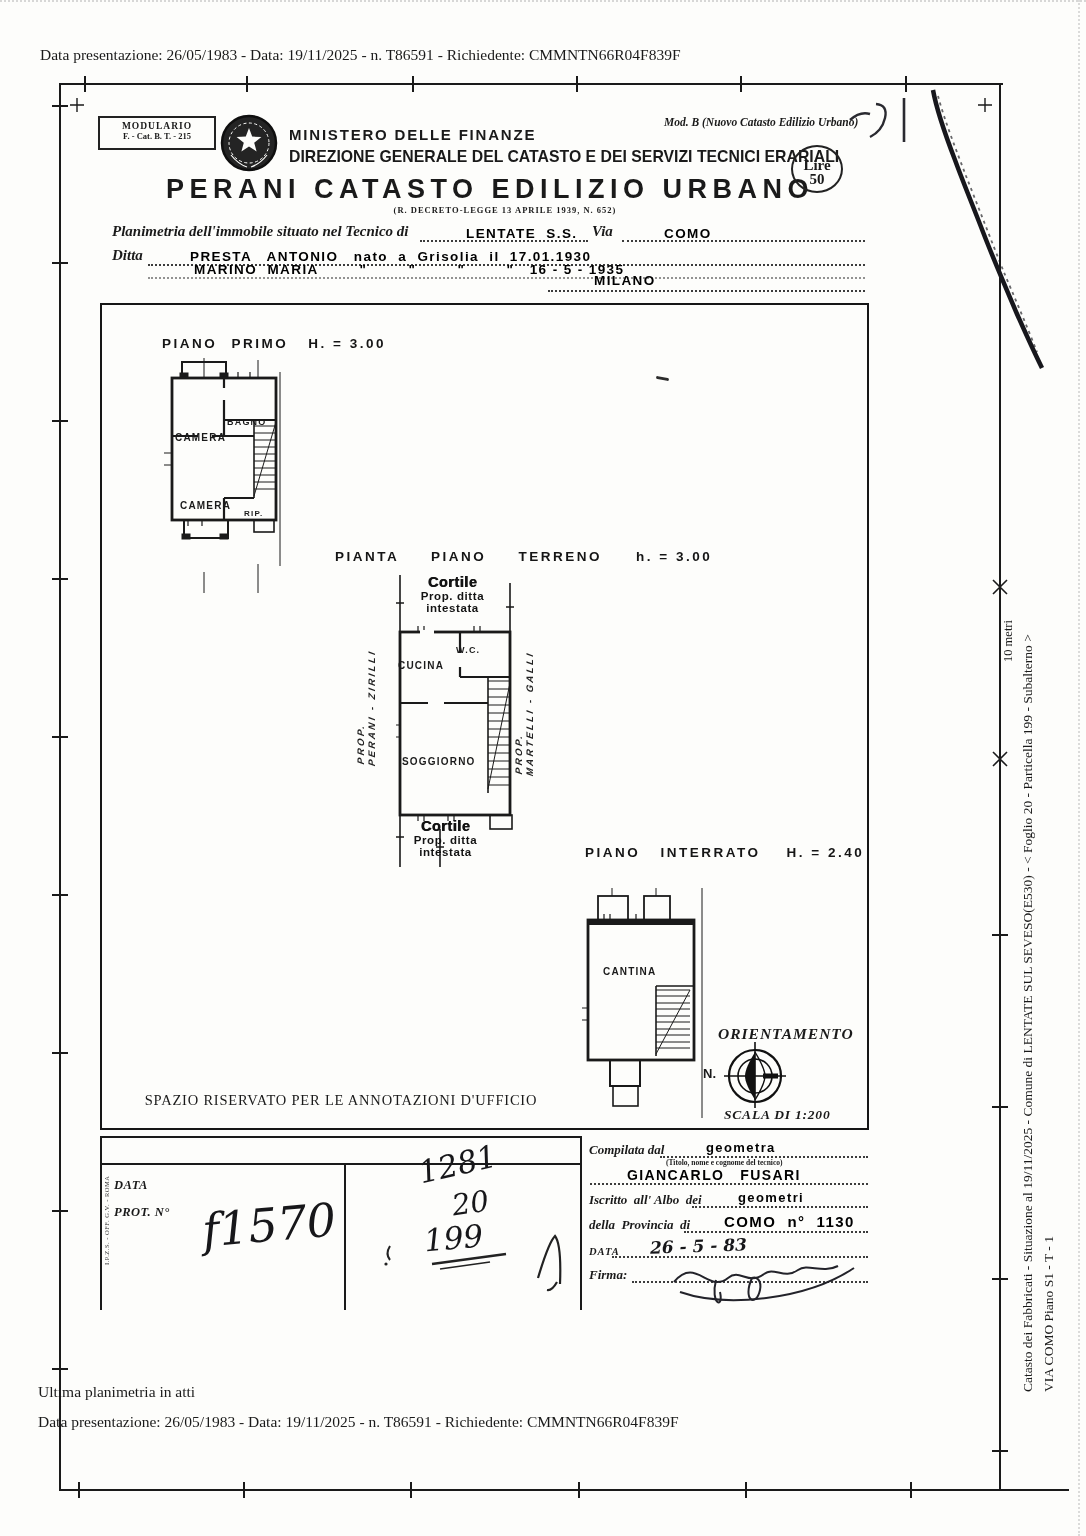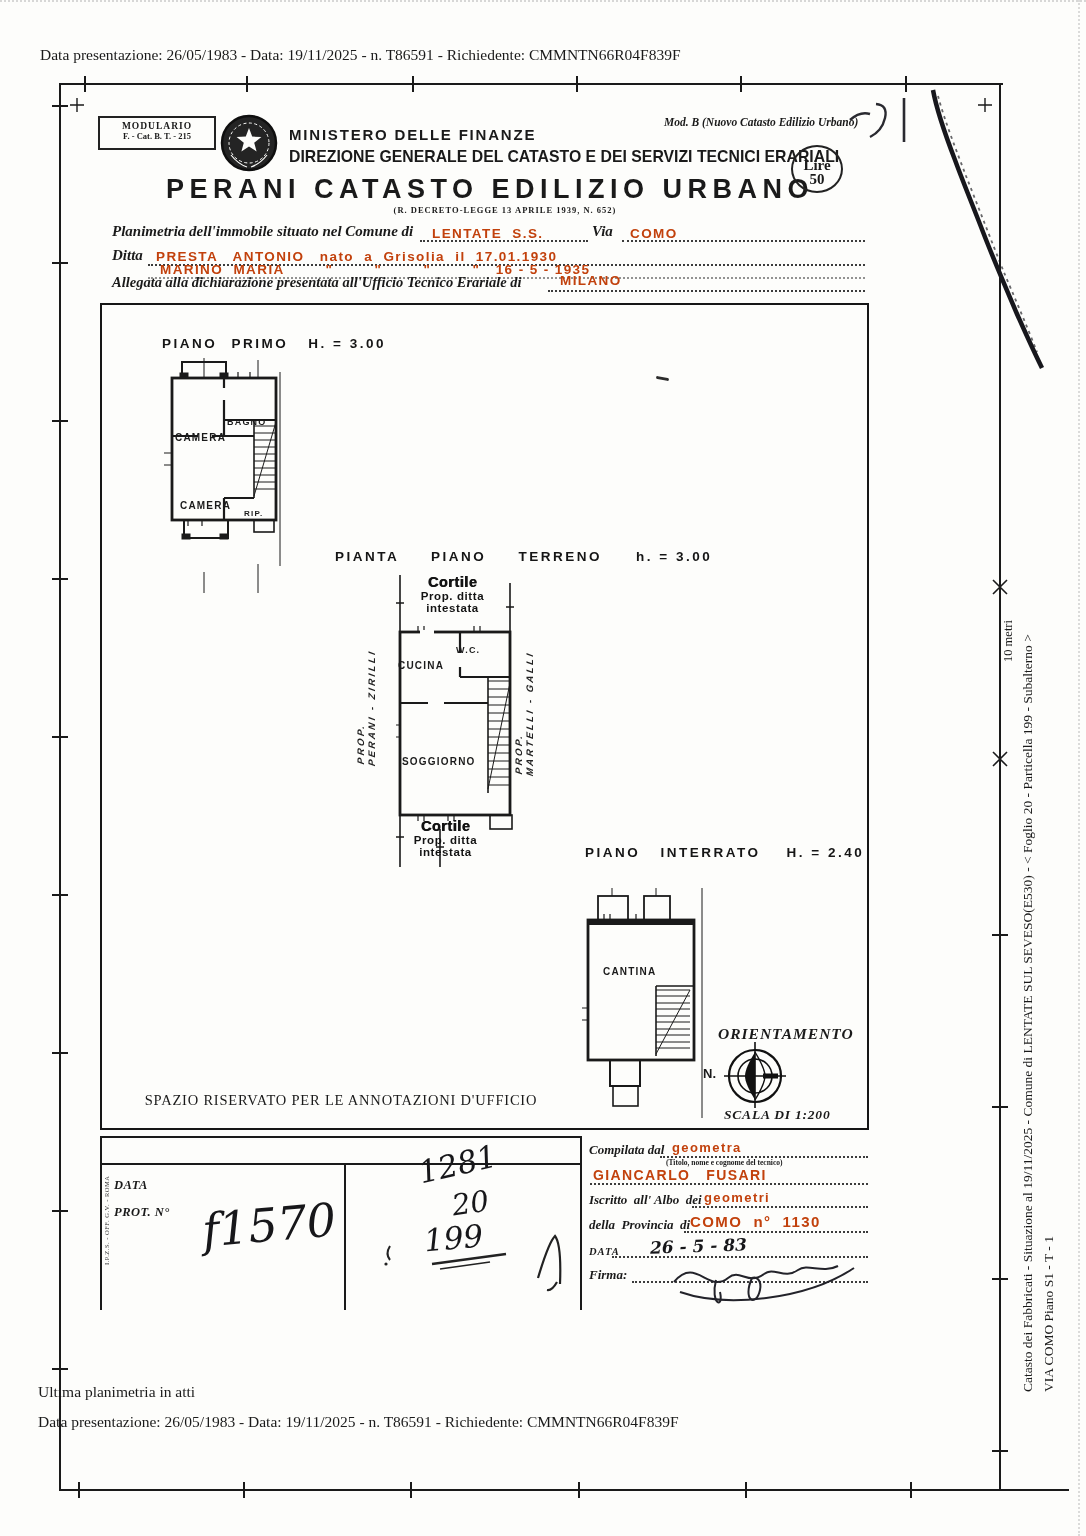--- a/index.html
+++ b/index.html
@@ -4,21 +4,21 @@
 <style>
   html,body{margin:0;padding:0;background:#e9e9e7;}
   .page{position:relative;width:1086px;height:1536px;margin:0 auto;background:#fdfdfb;
         font-family:"Liberation Serif",serif;color:#1a1a1a;overflow:hidden;}
   .abs{position:absolute;}
   .ln{position:absolute;background:#1a1a1a;}
   .iser{font-family:"Liberation Serif",serif;font-style:italic;font-weight:bold;}
   .ser{font-family:"Liberation Serif",serif;}
   .sans{font-family:"Liberation Sans",sans-serif;}
   .val{font-family:"Liberation Sans",sans-serif;font-weight:bold;letter-spacing:1.4px;
-       font-size:13.5px;white-space:pre;color:#c2410c;}
+       font-size:13.5px;white-space:pre;color:#000000;margin-left:34px;}
   .dotl{position:absolute;border-bottom:2px dotted #3c3c3c;height:0;}
   .planlbl{font-family:"Liberation Sans",sans-serif;font-weight:bold;font-size:13.5px;
        letter-spacing:2.5px;color:#151515;white-space:nowrap;}
   .room{position:absolute;font-family:"Liberation Sans",sans-serif;font-weight:bold;
        font-size:10px;letter-spacing:1.2px;color:#1b1b1b;white-space:nowrap;}
   .hw{font-family:"DejaVu Serif",serif;font-style:italic;color:#17171a;}
   .tickv{position:absolute;width:2px;height:16px;background:#1a1a1a;}
   .tickh{position:absolute;width:16px;height:2px;background:#1a1a1a;}
   .rot{transform:rotate(-90deg);transform-origin:0 0;}
   .cortile{position:absolute;text-align:center;font-family:"Liberation Sans",sans-serif;
@@ -112,34 +112,33 @@
   <svg class="abs" style="left:842px;top:92px" width="70" height="58" viewBox="0 0 70 58">
     <path d="M8,28 q10,-9 20,-6" stroke="#2a2a30" stroke-width="2.4" fill="none"></path>
     <path d="M34,12 q12,1 9,14 q-3,13 -15,19" stroke="#2a2a30" stroke-width="2.4" fill="none"></path>
     <path d="M62,6 V50" stroke="#2a2a30" stroke-width="2.6" fill="none"></path>
   </svg>
   <svg class="abs" style="left:903px;top:76px" width="175" height="300" viewBox="0 0 175 300">
     <path d="M30,14 C34,36 42,58 52,84 C60,106 70,130 80,156 C90,182 102,210 114,238 C122,256 131,276 139,292" stroke="#17171c" stroke-width="4.5" fill="none"></path>
     <path d="M35,20 C42,46 54,76 63,100 C75,130 88,164 100,194 C110,218 124,250 134,276" stroke="#17171c" stroke-width="1.8" fill="none" stroke-dasharray="3,4" opacity=".65"></path>
   </svg>
 
-  <div class="abs iser" style="left:112px;top:223px;font-size:15px;white-space:nowrap;">Planimetria dell'immobile situato nel Comune di</div>
+  <div class="abs iser" style="left:112px;top:223px;font-size:15px;white-space:nowrap;">Planimetria dell'immobile situato nel Tecnico di</div>
   <div class="dotl" style="left:420px;top:240px;width:168px;"></div>
   <div class="abs val" style="left:432px;top:226px;">LENTATE  S.S.</div>
   <div class="abs iser" style="left:592px;top:223px;font-size:15px;">Via</div>
   <div class="dotl" style="left:622px;top:240px;width:243px;"></div>
   <div class="abs val" style="left:630px;top:226px;">COMO</div>
 
   <div class="abs iser" style="left:112px;top:247px;font-size:15px;">Ditta</div>
   <div class="dotl" style="left:148px;top:264px;width:717px;"></div>
   <div class="abs val" style="left:156px;top:249px;">PRESTA   ANTONIO   nato  a  Grisolia  il  17.01.1930</div>
   <div class="abs val" style="left:160px;top:262px;">MARINO  MARIA        "        "        "        "   16 - 5 - 1935</div>
   <div class="dotl" style="left:148px;top:277px;width:717px;opacity:.55;"></div>
 
-  <div class="abs iser" style="left:112px;top:274px;font-size:14.5px;white-space:nowrap;">Allegata alla dichiarazione presentata all'Ufficio Tecnico Erariale di</div>
   <div class="dotl" style="left:548px;top:290px;width:317px;"></div>
   <div class="abs val" style="left:560px;top:273px;">MILANO</div>
 
   <div class="abs" style="left:100px;top:303px;width:765px;height:823px;border:2.5px solid #161616;"></div>
 
   <div class="abs" style="left:656px;top:377px;width:13px;height:3px;background:#2c2c2c;transform:rotate(10deg);border-radius:2px;"></div>
 
   <div class="abs" style="left:162px;top:336px;display:flex;gap:20px;">
     <span class="planlbl" style="word-spacing:8px;">PIANO  PRIMO</span>
     <span class="planlbl">H. = 3.00</span>

